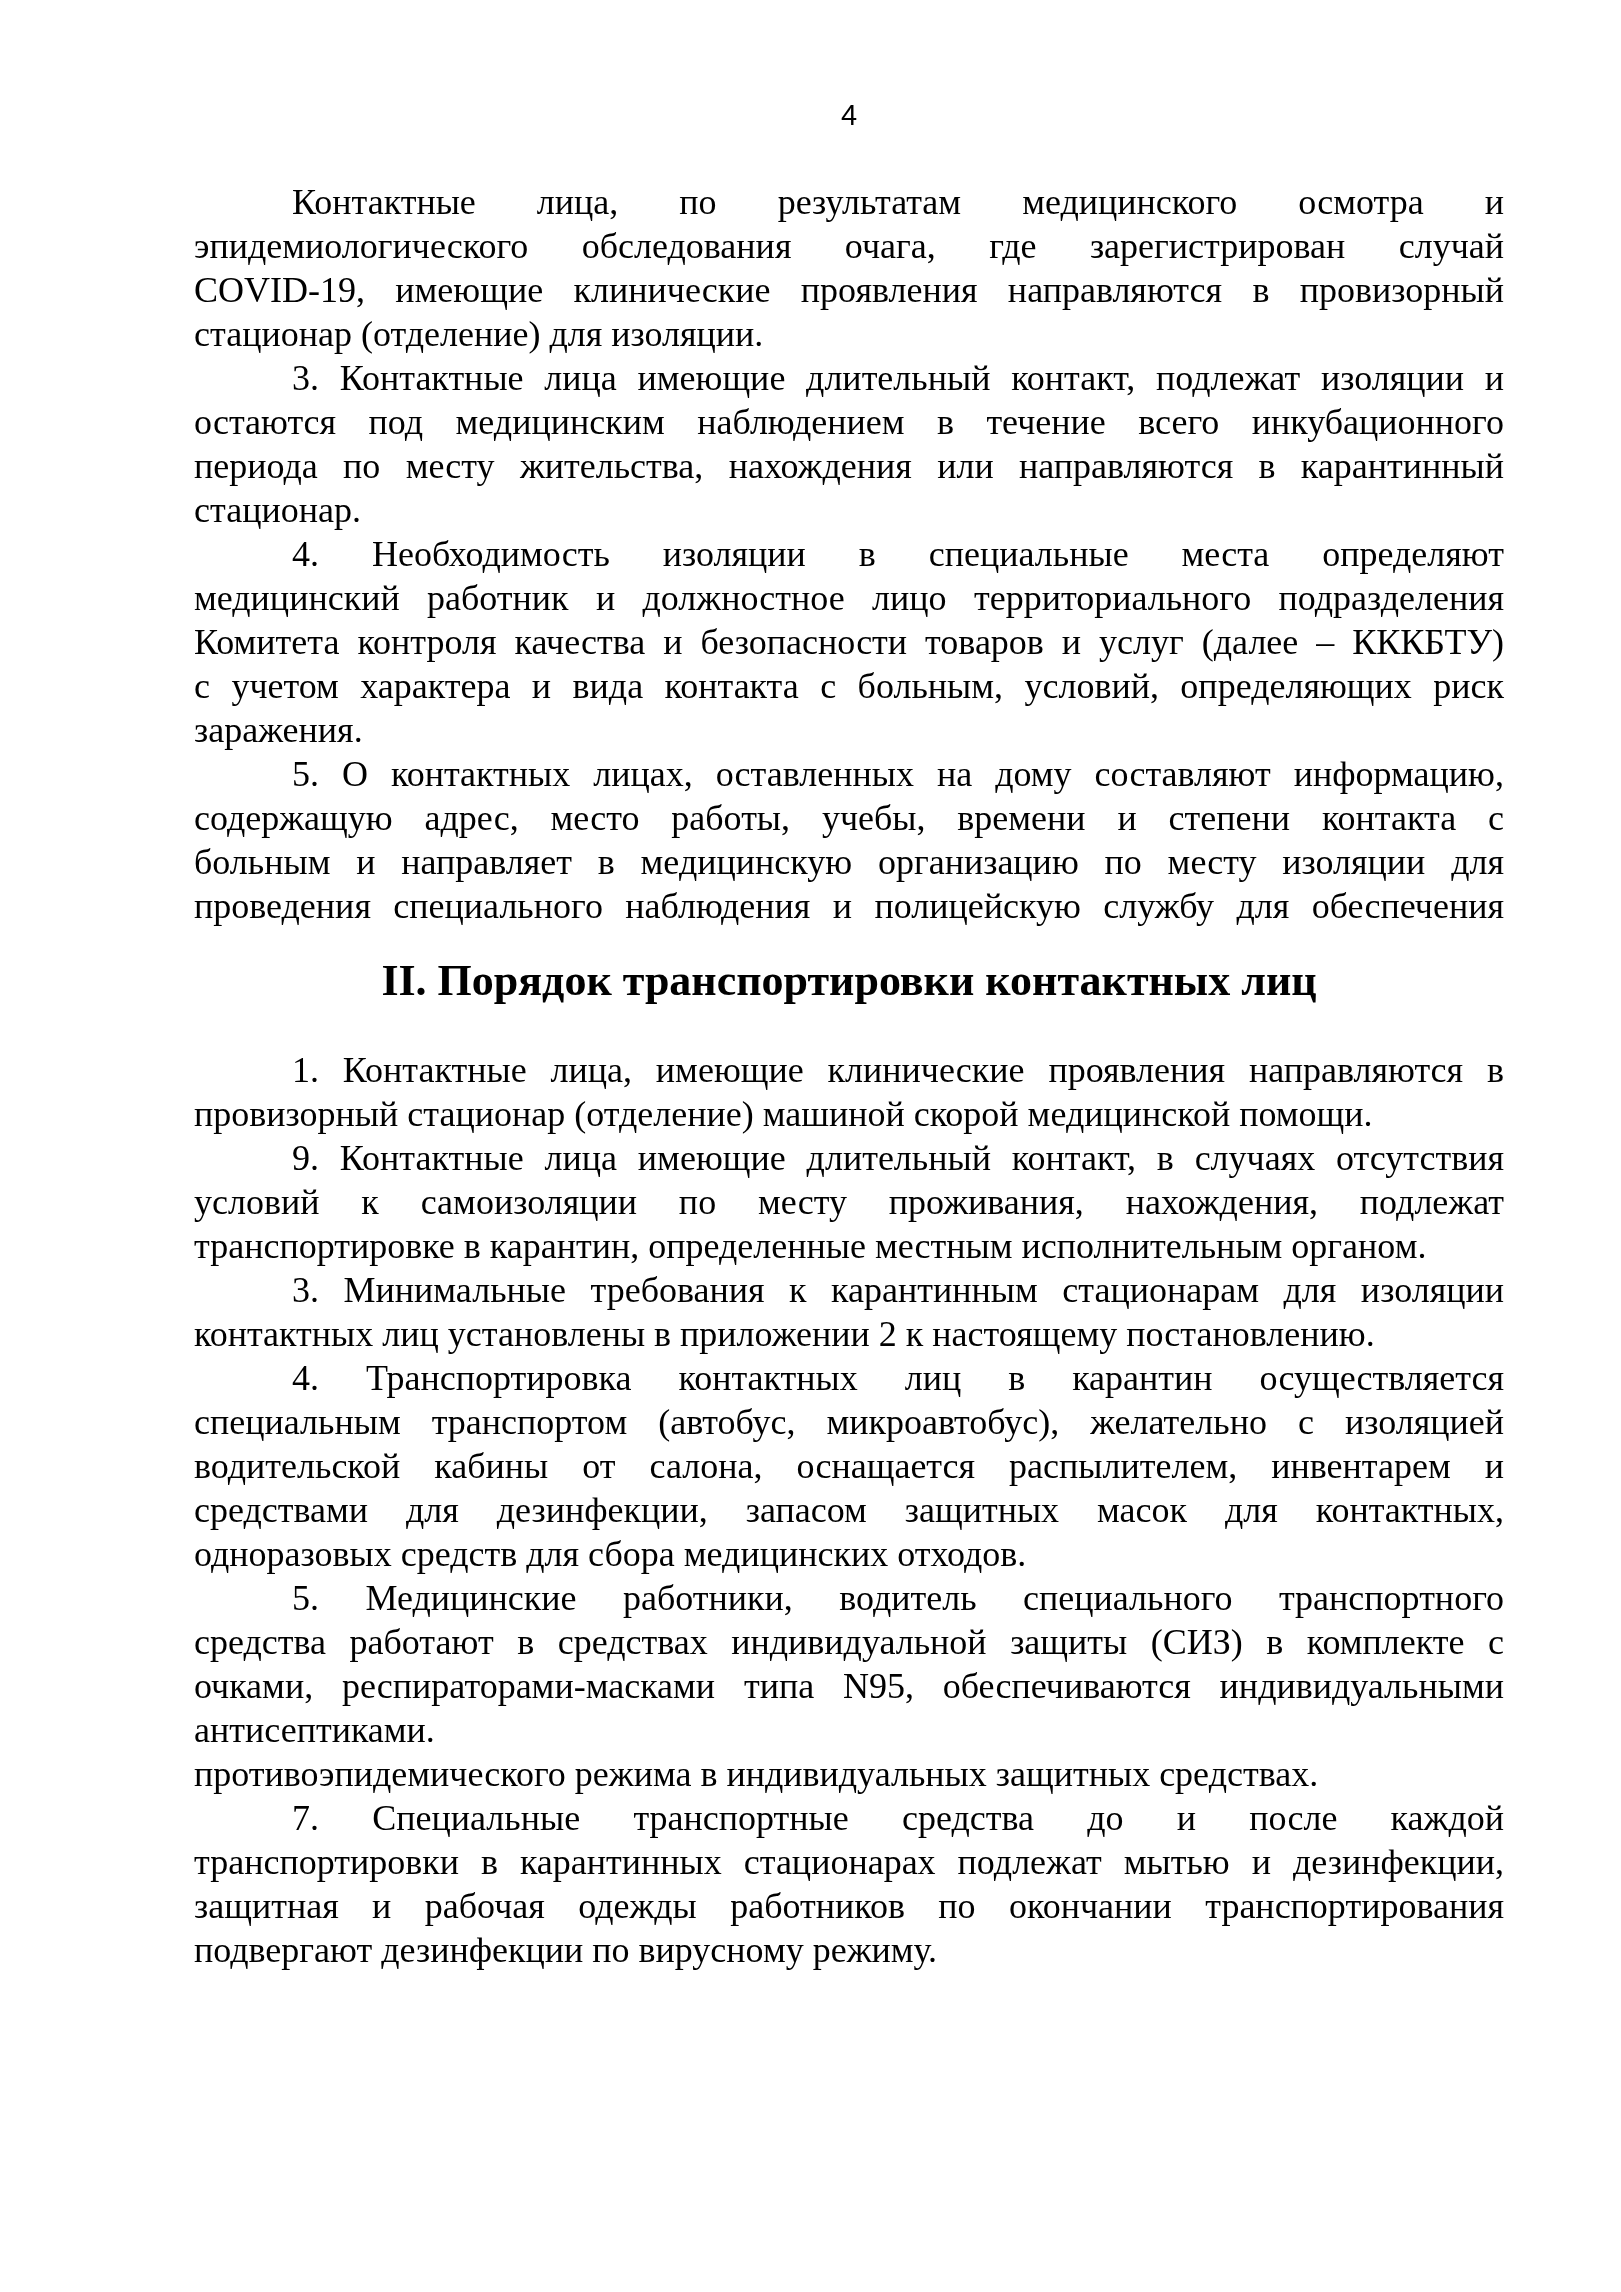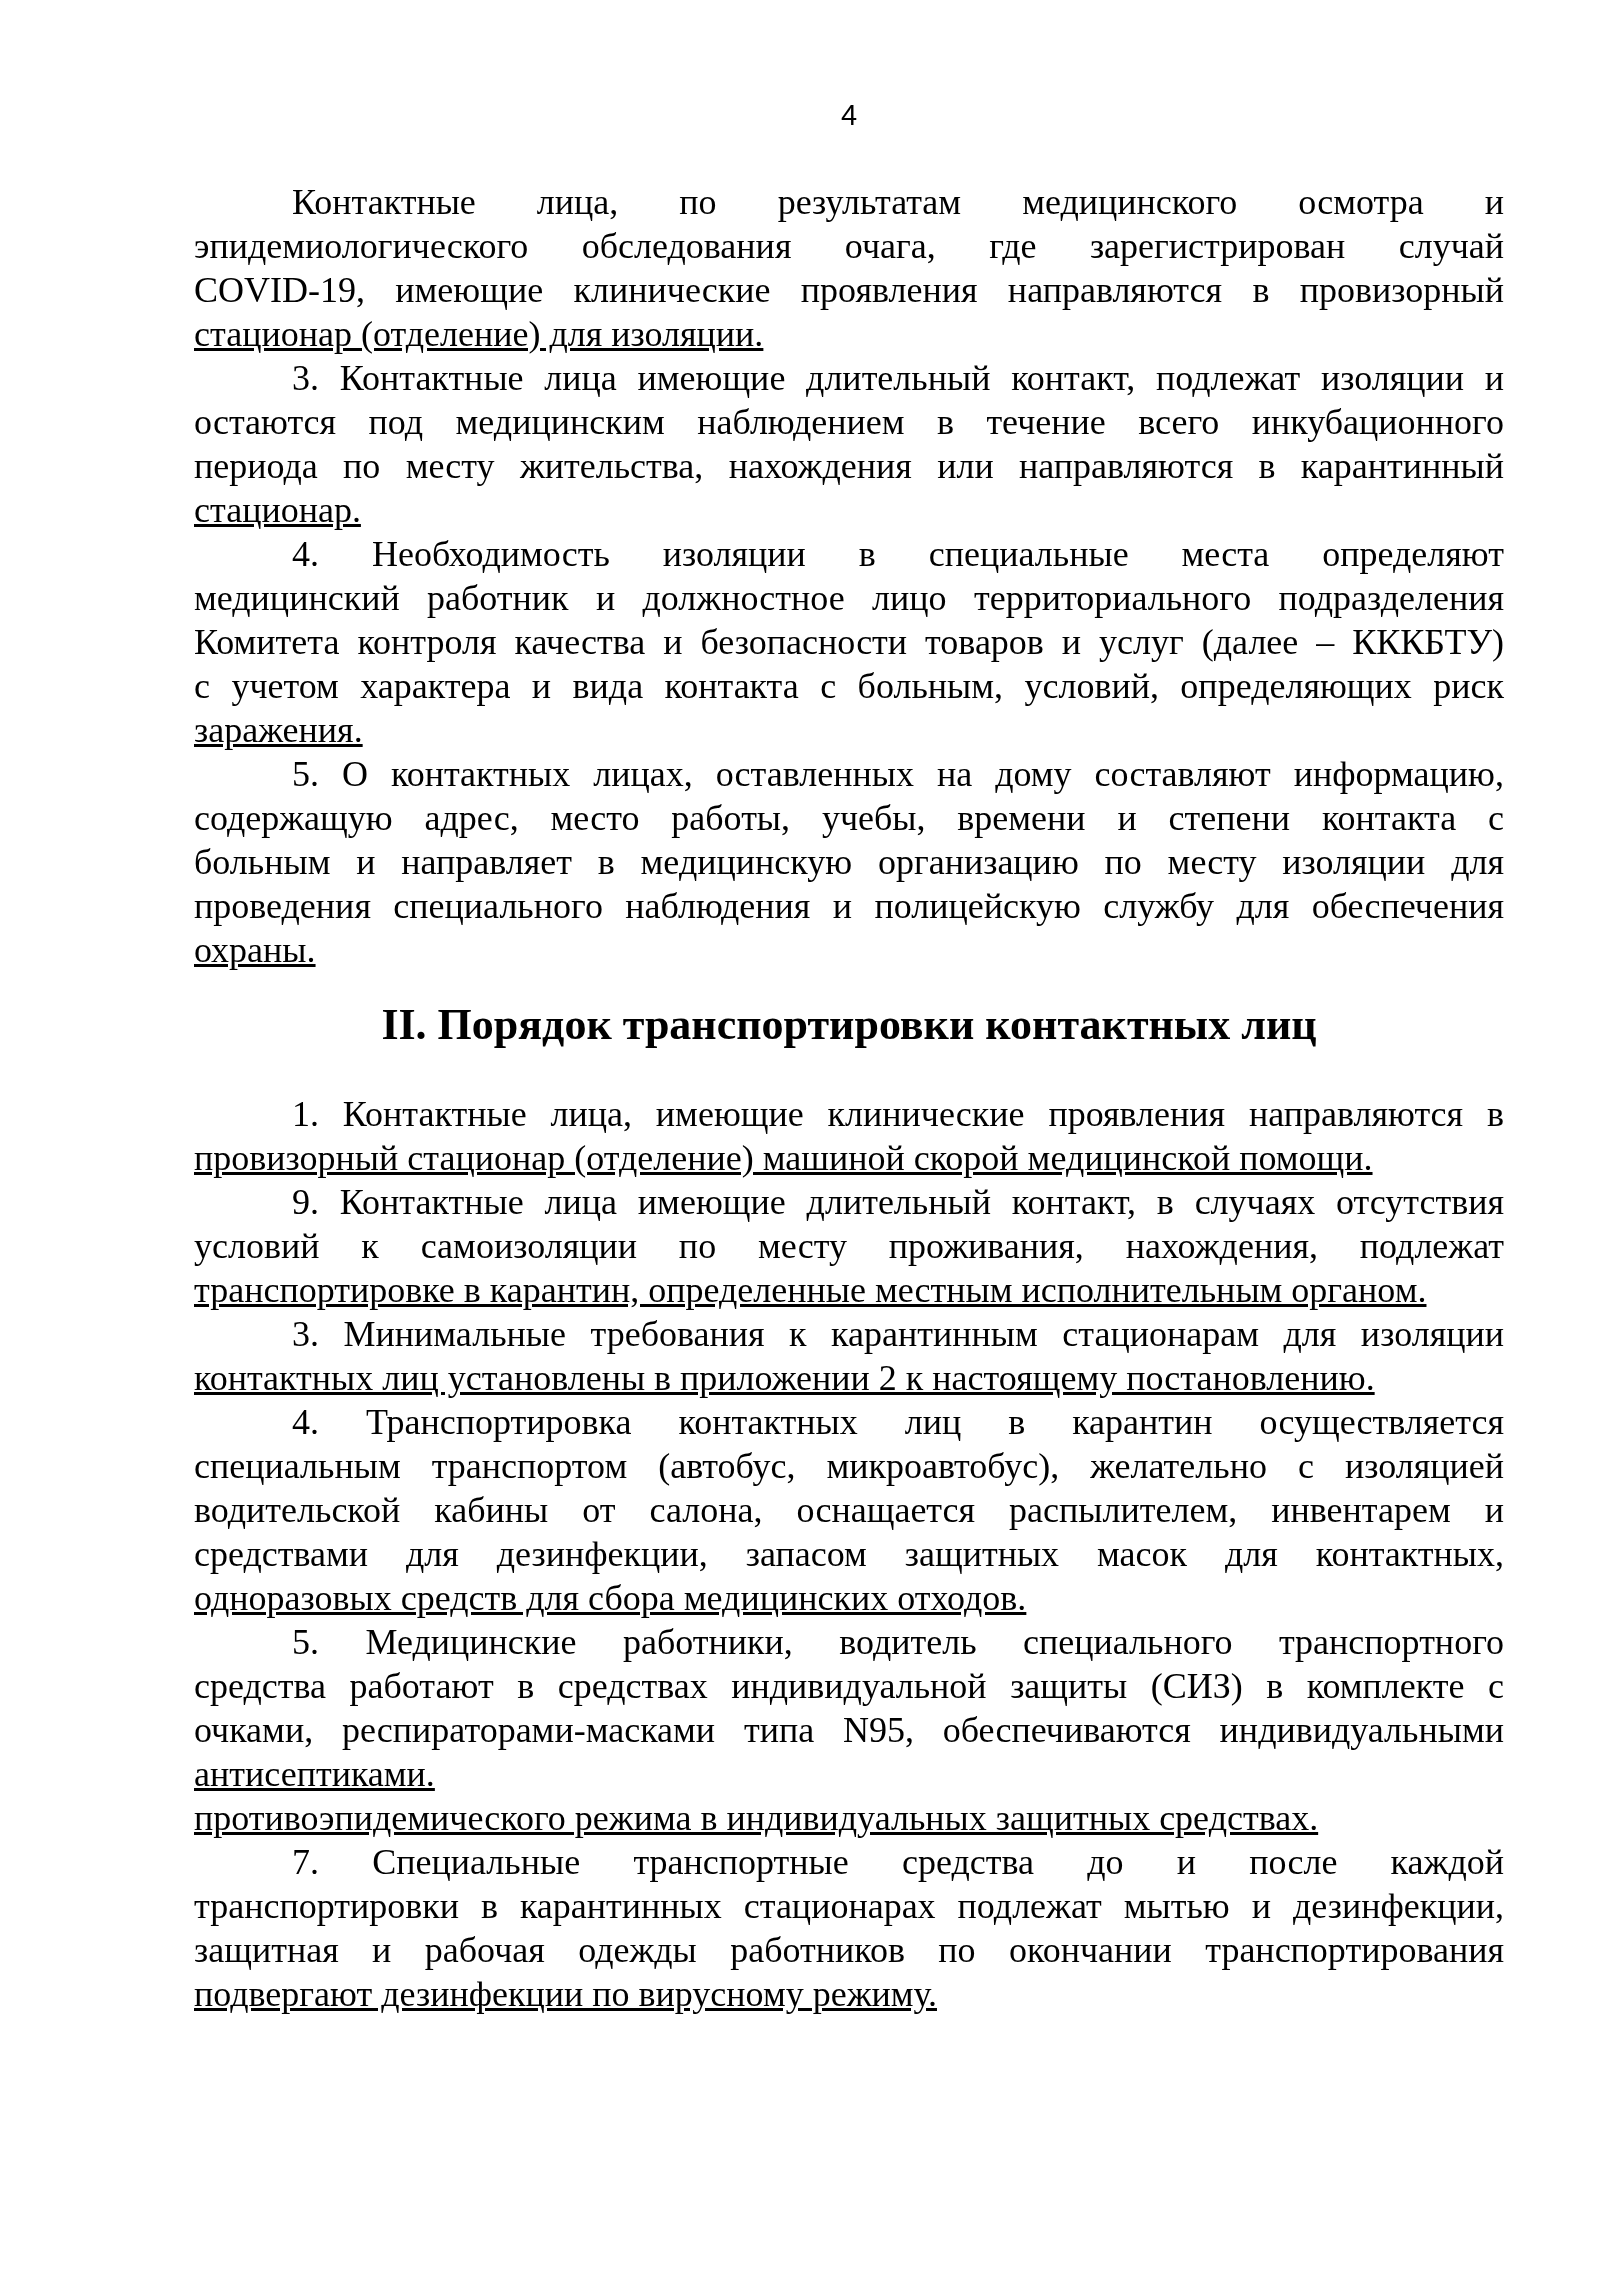--- a/index.html
+++ b/index.html
@@ -32,21 +32,21 @@
   .paragraph { margin: 0; }
   .line {
     line-height: 44px;
     height: 44px;
     text-align: justify;
     text-align-last: justify;
     white-space: normal;
     overflow: visible;
   }
   .line.first { text-indent: 98px; }
-  .line.last  { text-align-last: left; text-decoration: underline; }
+  .line.last  { text-align-last: left; }
   .heading {
     font-size: 44px;
     font-weight: bold;
     line-height: 44px;
     height: 44px;
     text-align: center;
     margin: 31px 0 45px 0;
   }
 </style>
 </head>
@@ -73,21 +73,20 @@
         <div class="line">медицинский работник и должностное лицо территориального подразделения</div>
         <div class="line">Комитета контроля качества и безопасности товаров и услуг (далее – КККБТУ)</div>
         <div class="line">с учетом характера и вида контакта с больным, условий, определяющих риск</div>
         <div class="line last">заражения.</div>
       </div>
       <div class="paragraph">
         <div class="line first">5. О контактных лицах, оставленных на дому составляют информацию,</div>
         <div class="line">содержащую адрес, место работы, учебы, времени и степени контакта с</div>
         <div class="line">больным и направляет в медицинскую организацию по месту изоляции для</div>
         <div class="line">проведения специального наблюдения и полицейскую службу для обеспечения</div>
-        <div class="line last">охраны.</div>
       </div>
     </div>
 
   <div class="heading">II. Порядок транспортировки контактных лиц</div>
 
   <div class="section">
       <div class="paragraph">
         <div class="line first">1. Контактные лица, имеющие клинические проявления направляются в</div>
         <div class="line last">провизорный стационар (отделение) машиной скорой медицинской помощи.</div>
       </div>

